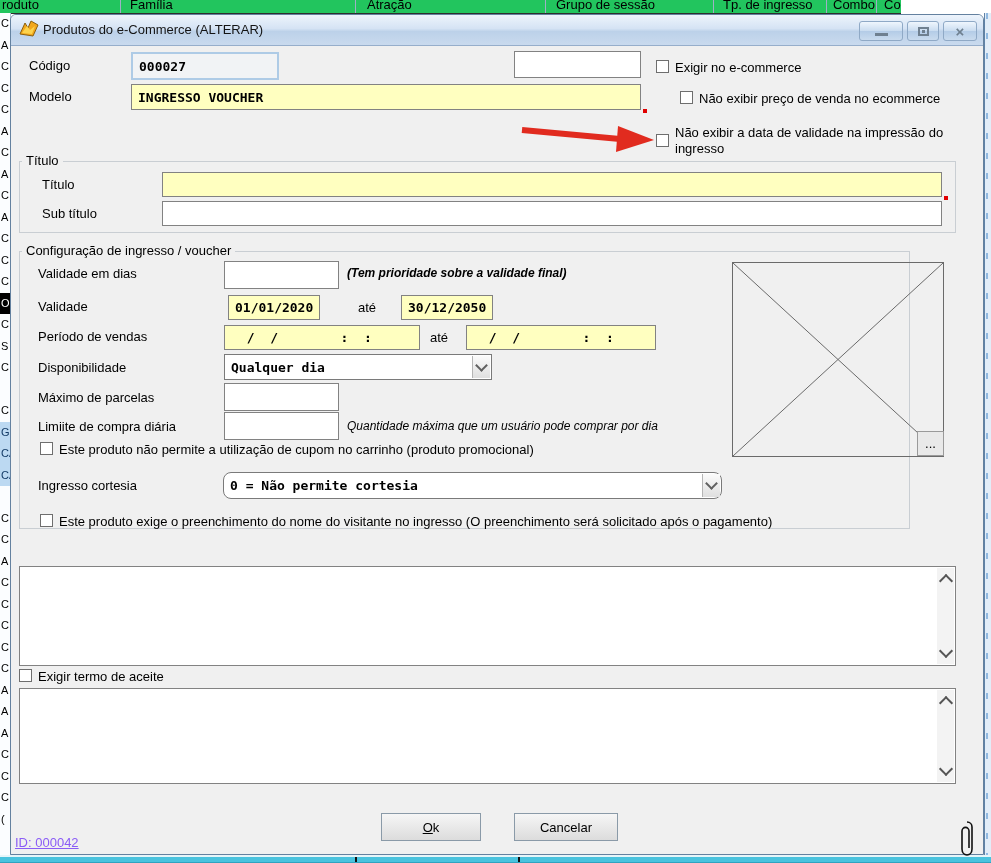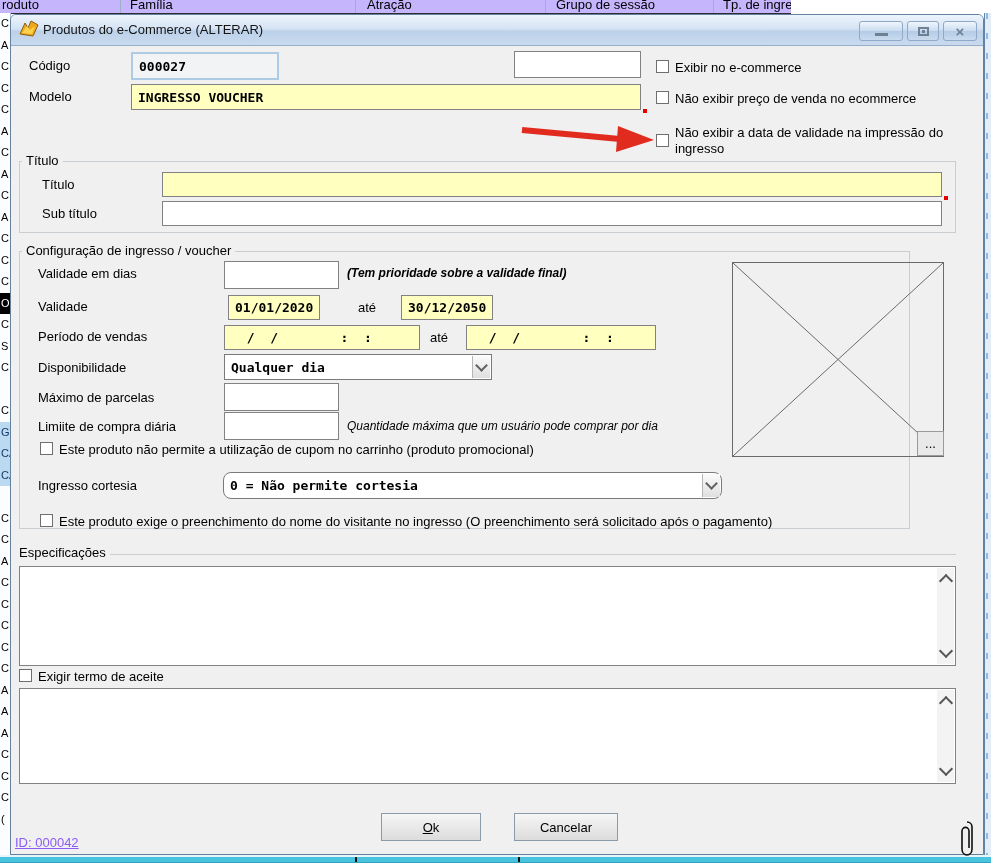--- a/index.html
+++ b/index.html
@@ -1,20 +1,20 @@
 <!DOCTYPE html>
 <html><head>
 <meta charset="utf-8">
 <style>
   html,body{margin:0;padding:0;background:#fff;}
   #stage{position:relative;width:991px;height:863px;background:#fff;overflow:hidden;
          font-family:"Liberation Sans",sans-serif;color:#000;}
 
   
-  .hdr-row{position:absolute;left:0;top:0;width:791px;height:13px;background:#c4b5fd;
+  .hdr-row{position:absolute;left:0;top:0;width:901px;height:13px;background:#22c55e;
            border-bottom:1px solid #2e2e2e;overflow:hidden;text-decoration:underline;}
   .hdr-cell{position:absolute;top:-3px;font-size:13px;white-space:nowrap;color:#000;}
   .hdr-sep{position:absolute;top:0;bottom:0;width:1px;background:#9FB0C6;}
 
   
   .strip{position:absolute;left:0;top:13px;width:10px;height:842px;background:#FBFDFF;
          overflow:hidden;border-right:1px solid #AFC2D6;}
   .strip-row{height:21.5px;line-height:21.5px;font-size:11px;padding-left:1px;white-space:nowrap;color:#000;}
   .strip-row.hl{background:#000;color:#fff;}
   .strip-row.sel{background:#BCD9F2;color:#123A66;}
@@ -172,29 +172,29 @@
     <span class="lbl" style="left:18px;top:43px;">Código</span>
     <div class="inp disabled" style="left:120px;top:37px;width:148px;height:28px;">
       <span class="mono">000027</span>
     </div>
     <span class="lbl" style="left:463px;top:44px;margin-top:32px;">URL</span>
     <div class="inp" style="left:503px;top:36px;width:127px;height:27px;">
       <span class="mono"></span>
     </div>
     <div class="cbrow" style="left:645px;top:45px;">
       <span class="cbox"></span>
-      <span>Exibir no e-commerce</span>
+      <span>Exigir no e-commerce</span>
     </div>
 
     <span class="lbl" style="left:18px;top:74px;">Modelo</span>
     <div class="inp yellow" style="left:120px;top:69px;width:510px;height:26px;">
       <span class="mono">INGRESSO VOUCHER</span>
     </div>
     <span class="reddot" style="left:632px;top:94px;"></span>
-    <div class="cbrow" style="left:645px;top:76px;">
+    <div class="cbrow" style="left:669px;top:76px;">
       <span class="cbox"></span>
       <span>Não exibir preço de venda no ecommerce</span>
     </div>
 
     <div class="cbrow" style="left:645px;top:110px;width:322px;">
       <span class="cbox" style="margin-top:9px;"></span>
       <span style="line-height:1.25;">Não exibir a data de validade na impressão do ingresso</span>
     </div>
     <span class="arrow-svg" style="left:505px;top:106px;">
       <svg width="145" height="32" viewBox="0 0 145 32">
@@ -284,24 +284,20 @@
         <svg width="210" height="193" viewBox="0 0 210 193">
           <line x1="0" y1="0" x2="210" y2="193" stroke="#6A6A6A" stroke-width="1"></line>
           <line x1="210" y1="0" x2="0" y2="193" stroke="#6A6A6A" stroke-width="1"></line>
         </svg>
       </div>
       <div class="browse" style="left:897px;top:179px;">
         <span>...</span>
       </div>
     </div>
 
-    <div style="position:absolute;left:8px;top:530px;width:937px;height:16px;display:flex;align-items:flex-start;">
-      <span style="font-size:13px;white-space:nowrap;">Especificações</span>
-      <span style="flex:1;border-top:1px solid #C9CED3;margin-top:9px;margin-left:4px;"></span>
-    </div>
     <div class="tarea" style="left:8px;top:551px;width:937px;height:100px;">
       <span class="mono"></span>
       <span class="sb">
           <i class="up"></i>
           <i class="dn"></i>
         </span>
     </div>
 
     <div class="cbrow" style="left:8px;top:654px;">
       <span class="cbox"></span>

